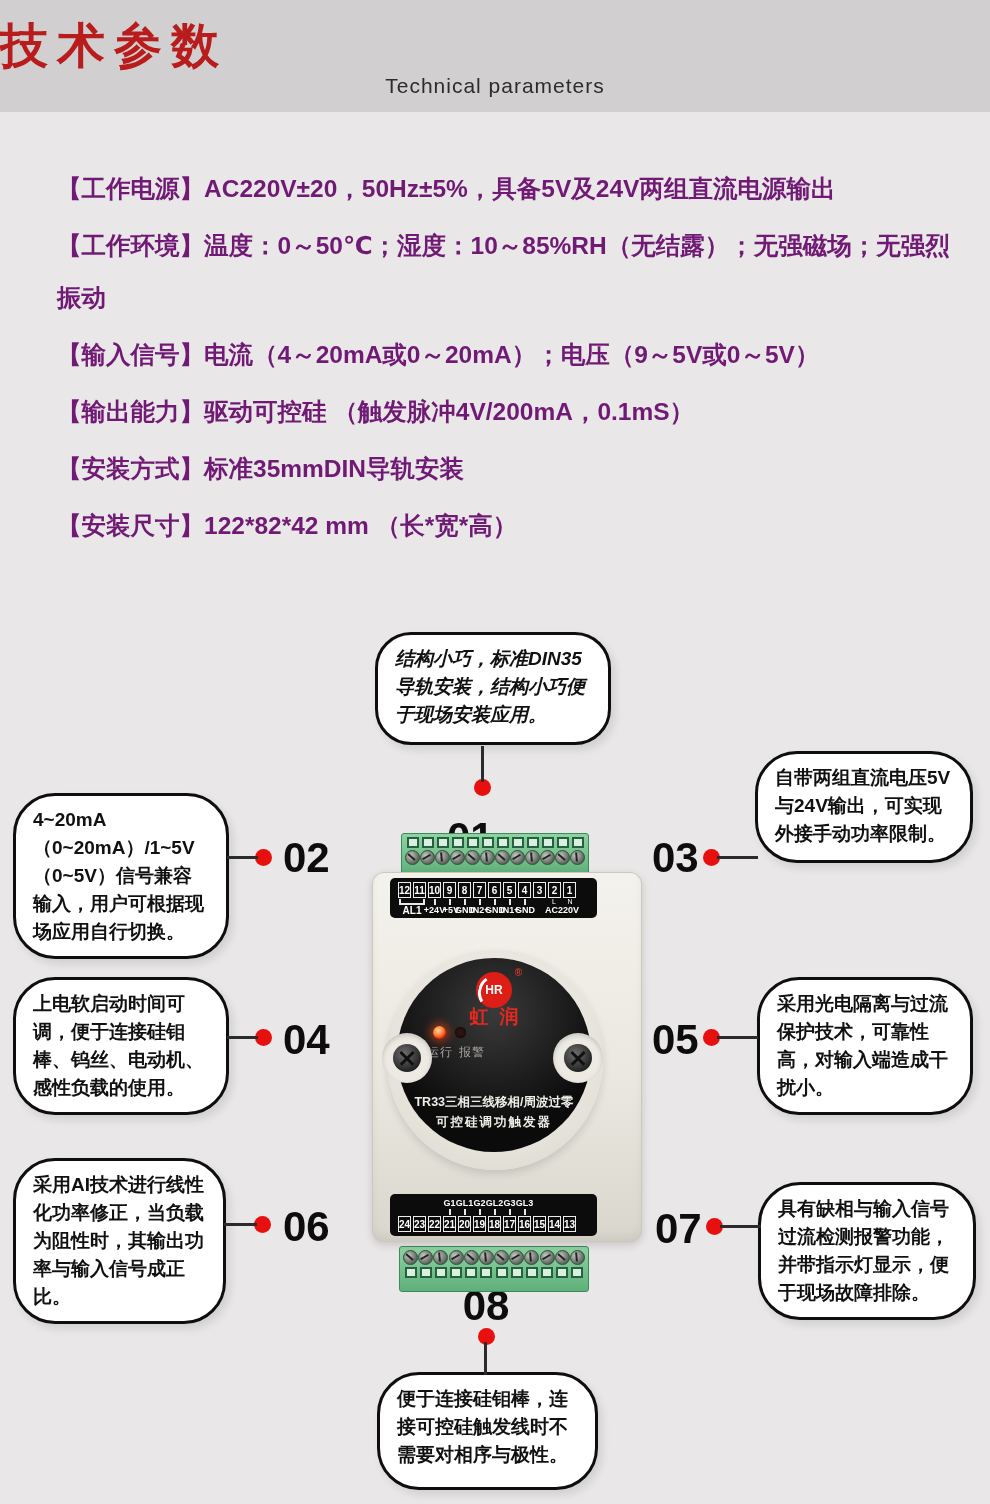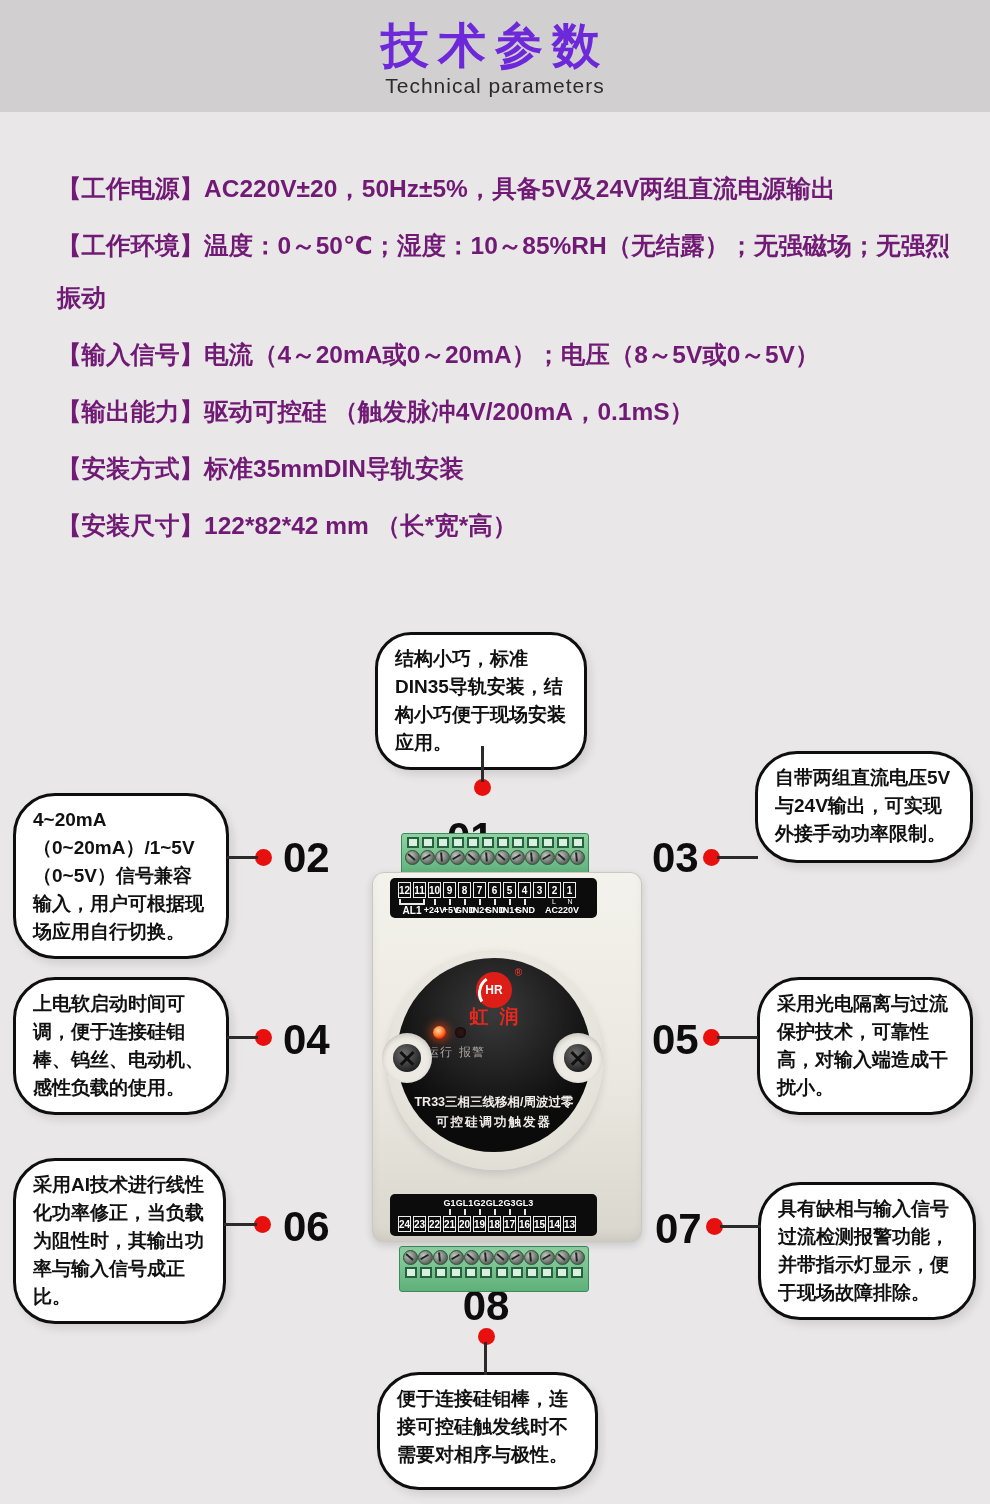--- a/index.html
+++ b/index.html
@@ -4,32 +4,32 @@
 <style>
   html,body{margin:0;padding:0;}
   .page{
     position:relative; width:990px; height:1504px;
     background:#e9e7e7; overflow:hidden;
     font-family:"Liberation Sans","DejaVu Sans",sans-serif;
     color:#161616;
   }
   
   .band{position:absolute;left:0;top:0;width:990px;height:112px;background:#d1cfd0;}
-  .title{position:absolute;left:0;top:14px;width:990px;text-align:center;
-    font-size:48px;font-weight:bold;letter-spacing:9px;color:#6d28d9;}
+  .title{position:absolute;left:0;top:14px;width:990px;text-align:left;
+    font-size:48px;font-weight:bold;letter-spacing:9px;color:#b91c1c;}
   .subtitle{position:absolute;left:0;top:74px;width:990px;text-align:center;
     font-size:21px;color:#2c2c2c;letter-spacing:1px;}
   
   .specs{position:absolute;left:57px;top:163px;width:896px;}
   .specs p{margin:0 0 5px 0;font-size:24.5px;font-weight:bold;line-height:52px;color:#701a75;}
   
   .bubble{position:absolute;background:#ffffff;border:3px solid #0e0e0e;border-radius:42px;
     padding:10px 17px;font-size:19px;font-weight:bold;line-height:28px;color:#111;
     box-sizing:border-box;box-shadow:4px 5px 8px rgba(0,0,0,0.10);}
-  .b01{left:375px;top:632px;width:212px;min-height:113px;border-radius:36px;}
+  .b01{left:375px;top:632px;width:236px;min-height:113px;border-radius:36px;font-style:italic;}
   .b02{left:13px; top:793px;width:216px;min-height:129px;}
   .b03{left:755px;top:751px;width:218px;min-height:112px;}
   .b04{left:13px; top:977px;width:216px;min-height:130px;}
   .b05{left:757px;top:977px;width:216px;min-height:116px;}
   .b06{left:13px; top:1158px;width:213px;min-height:128px;}
   .b07{left:758px;top:1182px;width:218px;min-height:125px;}
   .b08{left:377px;top:1372px;width:221px;min-height:118px;}
   .cnum{position:absolute;font-size:42px;font-weight:bold;color:#0d0d0d;}
   .n01{left:447px;top:786px;width:70px;text-align:left;margin-top:28px;}
   .n02{left:283px;top:834px;}
@@ -126,21 +126,21 @@
 
 <div class="page">
 
   <div class="band"></div>
   <div class="title">技术参数</div>
   <div class="subtitle">Technical parameters</div>
 
   <div class="specs">
     <p>【工作电源】AC220V±20，50Hz±5%，具备5V及24V两组直流电源输出</p>
     <p>【工作环境】温度：0～50℃；湿度：10～85%RH（无结露）；无强磁场；无强烈振动</p>
-    <p>【输入信号】电流（4～20mA或0～20mA）；电压（8～5V或0～5V）</p>
+    <p>【输入信号】电流（4～20mA或0～20mA）；电压（9～5V或0～5V）</p>
     <p>【输出能力】驱动可控硅 （触发脉冲4V/200mA，0.1mS）</p>
     <p>【安装方式】标准35mmDIN导轨安装</p>
     <p>【安装尺寸】122*82*42 mm （长*宽*高）</p>
   </div>
 
   <div class="bubble b01">结构小巧，标准DIN35导轨安装，结构小巧便于现场安装应用。</div>
   <div class="bubble b02">4~20mA（0~20mA）/1~5V（0~5V）信号兼容输入，用户可根据现场应用自行切换。</div>
   <div class="bubble b03">自带两组直流电压5V与24V输出，可实现外接手动功率限制。</div>
   <div class="bubble b04">上电软启动时间可调，便于连接硅钼棒、钨丝、电动机、感性负载的使用。</div>
   <div class="bubble b06">采用AI技术进行线性化功率修正，当负载为阻性时，其输出功率与输入信号成正比。</div>

